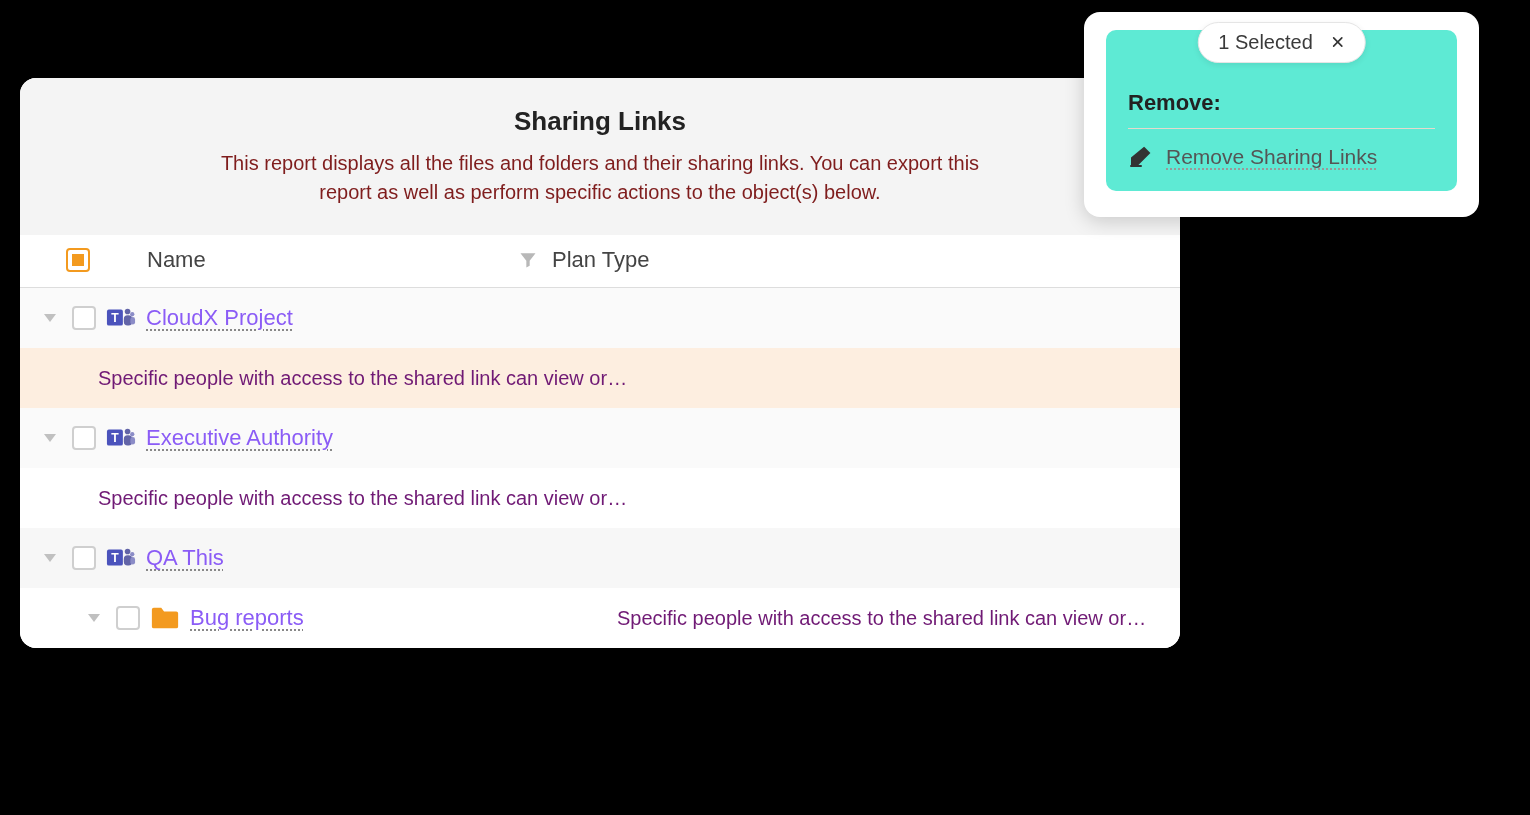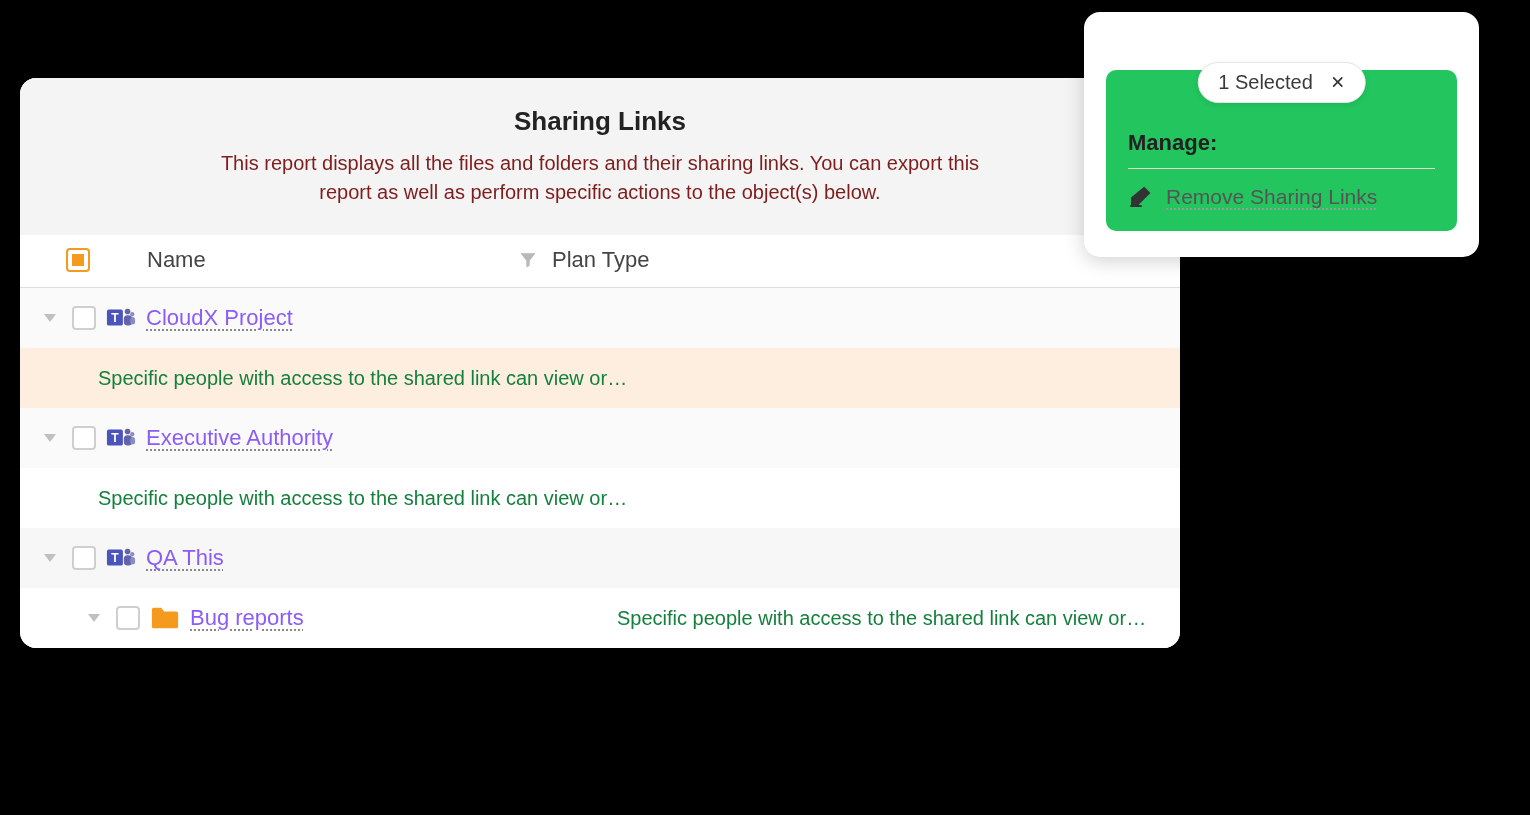--- a/index.html
+++ b/index.html
@@ -137,46 +137,45 @@
     font-size: 22px;
     color: #8b5cf6;
     margin-left: 10px;
     text-decoration: underline dotted #888;
     text-underline-offset: 4px;
     white-space: nowrap;
   }
 
   .linktype-cell {
     font-size: 20px;
-    color: #15803d;
+    color: #701a75;
     flex: 1;
     overflow: hidden;
     text-overflow: ellipsis;
     white-space: nowrap;
     padding-right: 8px;
     padding-left: 14px;
   }
 
   
   .manage-panel {
     position: absolute;
     left: 1084px;
     top: 12px;
     width: 395px;
     background: #fff;
     border-radius: 16px;
     box-shadow: 0 4px 20px rgba(0,0,0,0.18);
     padding: 18px 22px 26px 22px;
   }
   .manage-inner {
-    background: #22c55e;
+    background: #5eead4;
     border-radius: 10px;
     padding: 60px 22px 22px 22px;
     position: relative;
-    margin-top: 40px;
   }
   .selection-pill {
     position: absolute;
     top: -8px;
     left: 50%;
     transform: translateX(-50%);
     background: #fff;
     border: 1px solid #e5e5e5;
     border-radius: 28px;
     padding: 8px 20px;
@@ -316,21 +315,21 @@
   <div class="manage-inner">
     <div class="selection-pill">
       <span>1 Selected</span>
       <span class="close">
         <svg width="14" height="14" viewBox="0 0 24 24" stroke="#333" stroke-width="2.8" fill="none" stroke-linecap="round">
             <line x1="5" y1="5" x2="19" y2="19"></line>
             <line x1="19" y1="5" x2="5" y2="19"></line>
           </svg>
       </span>
     </div>
-    <div class="manage-heading">Manage:</div>
+    <div class="manage-heading">Remove:</div>
     <div class="manage-action">
       <svg class="eraser-icon" viewBox="0 0 24 24" fill="none" stroke="#333" stroke-width="2">
         <path d="M16 3l5 5-11 11H4v-6z" fill="#333"></path>
         <path d="M3 21h10" stroke-linecap="round"></path>
       </svg>
       <span class="action-label">Remove Sharing Links</span>
     </div>
   </div>
 </div>
 

